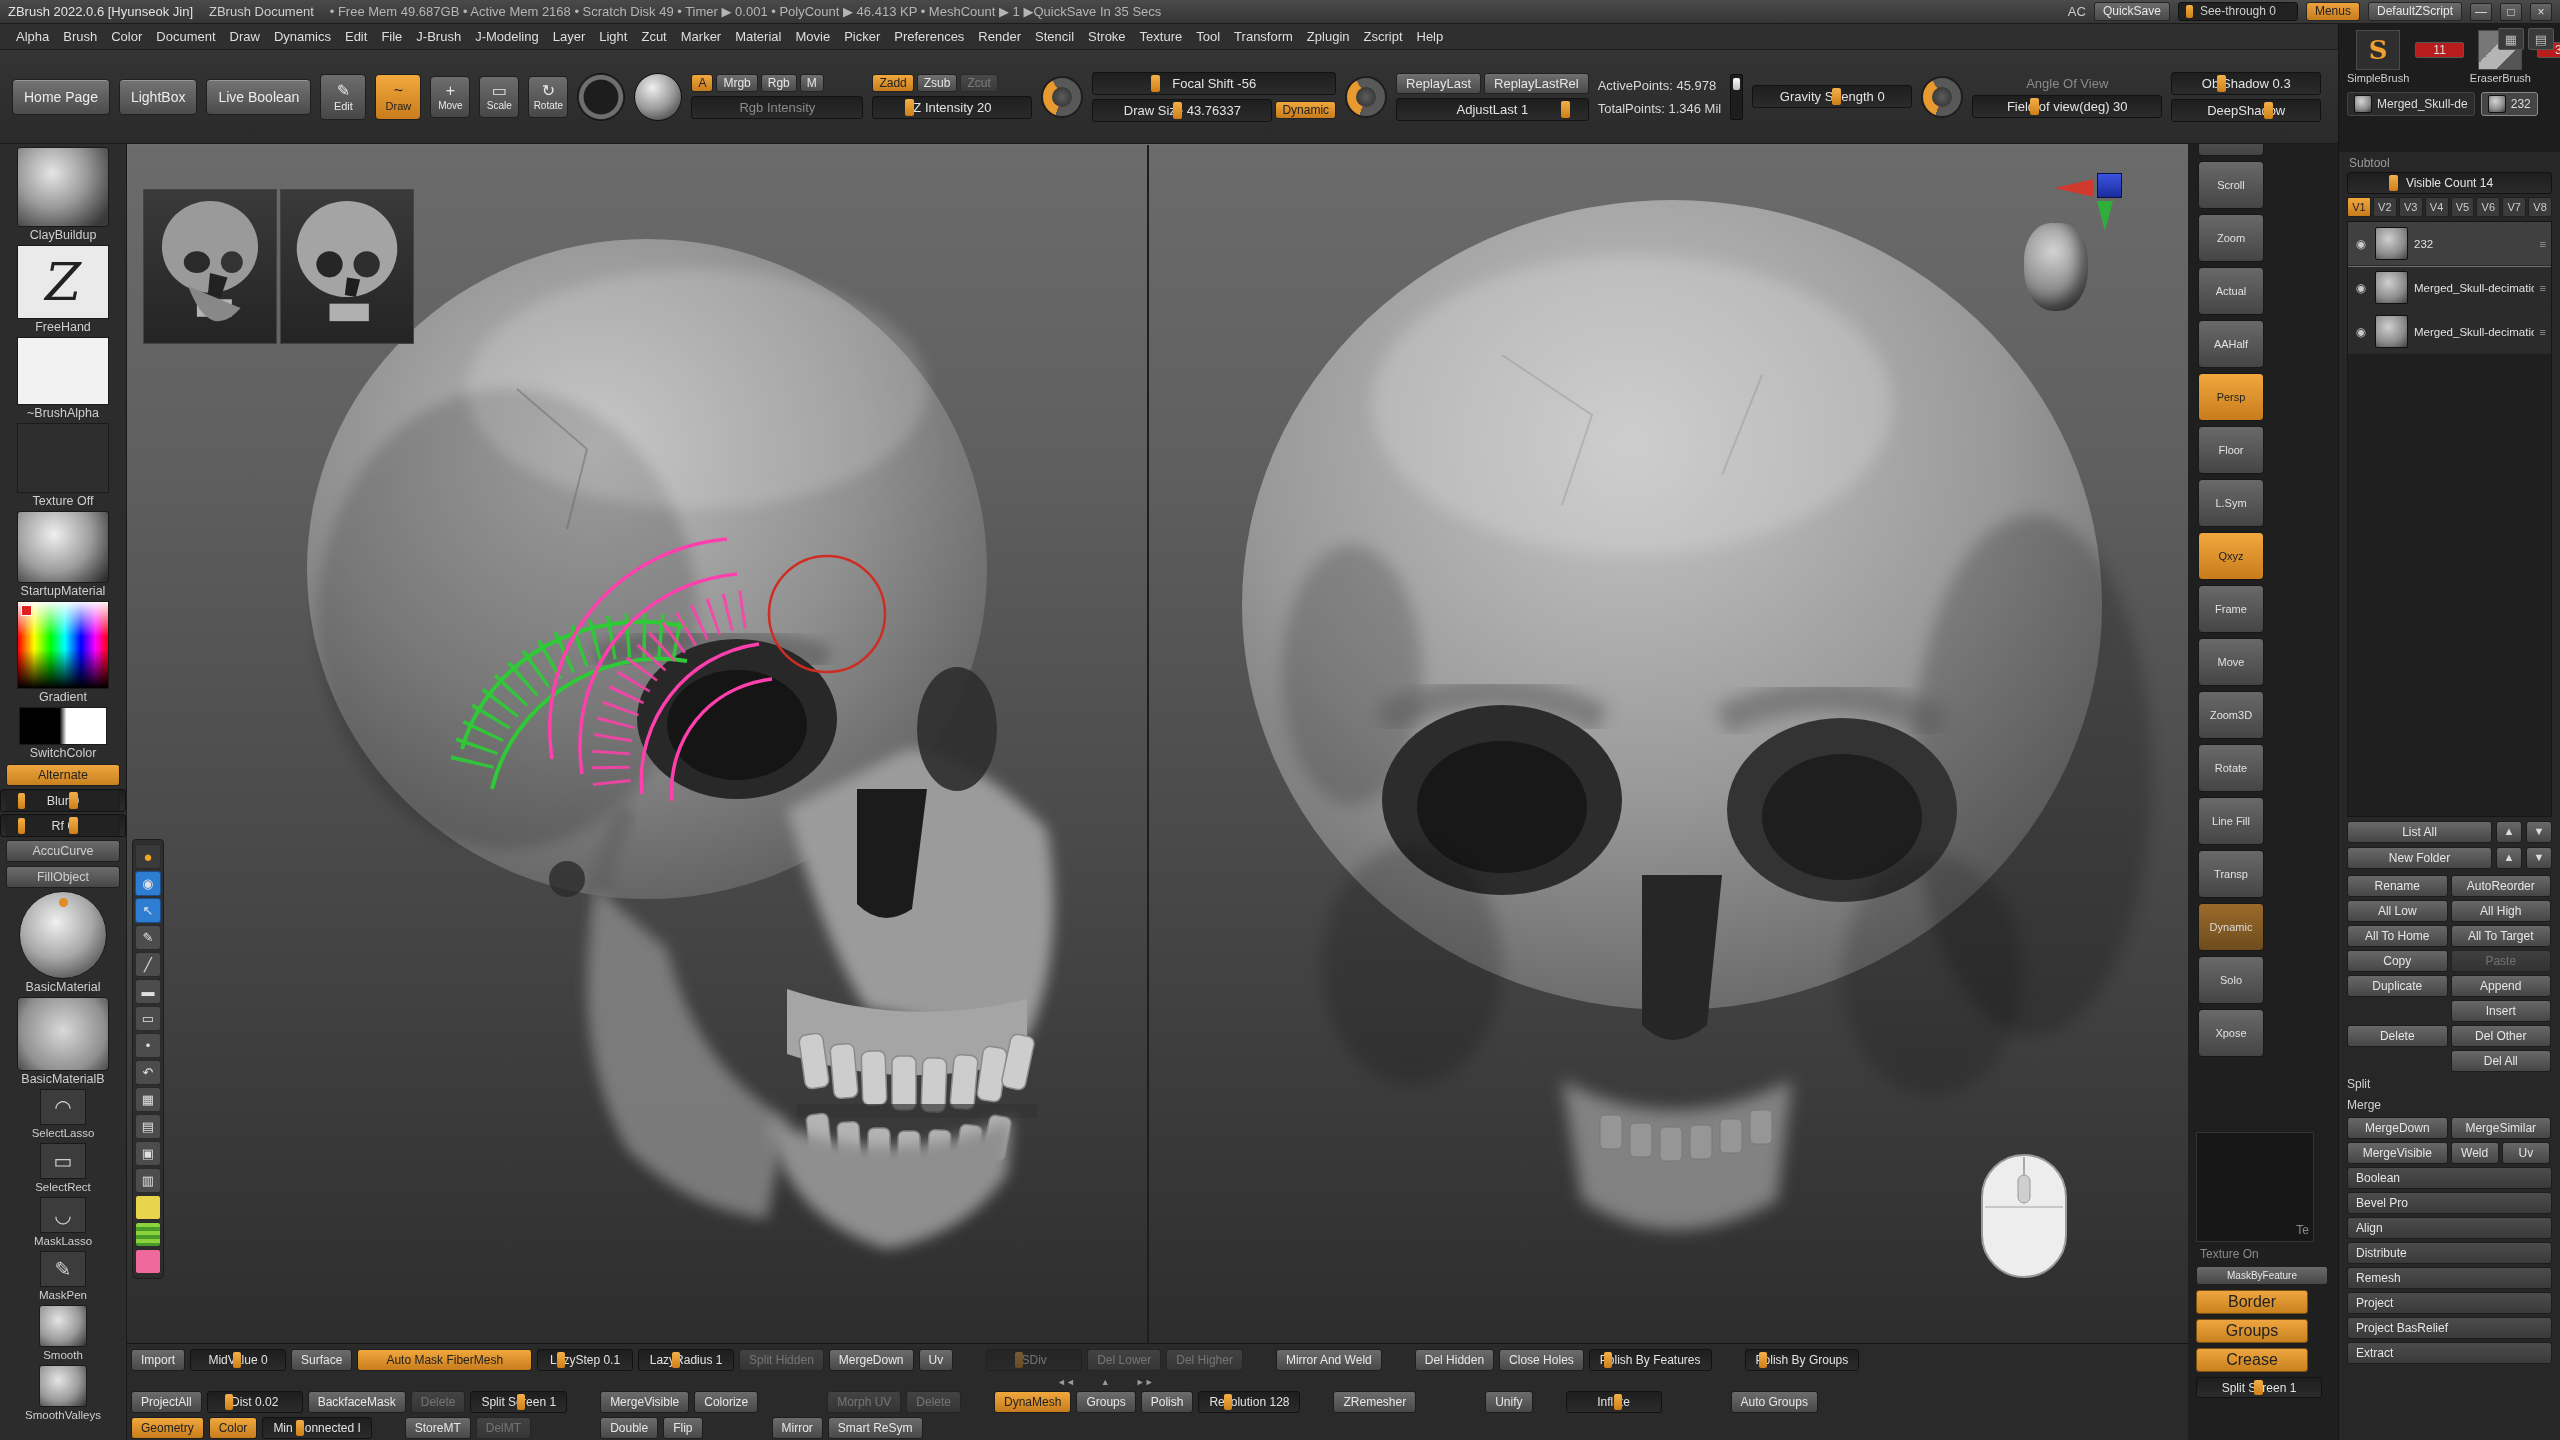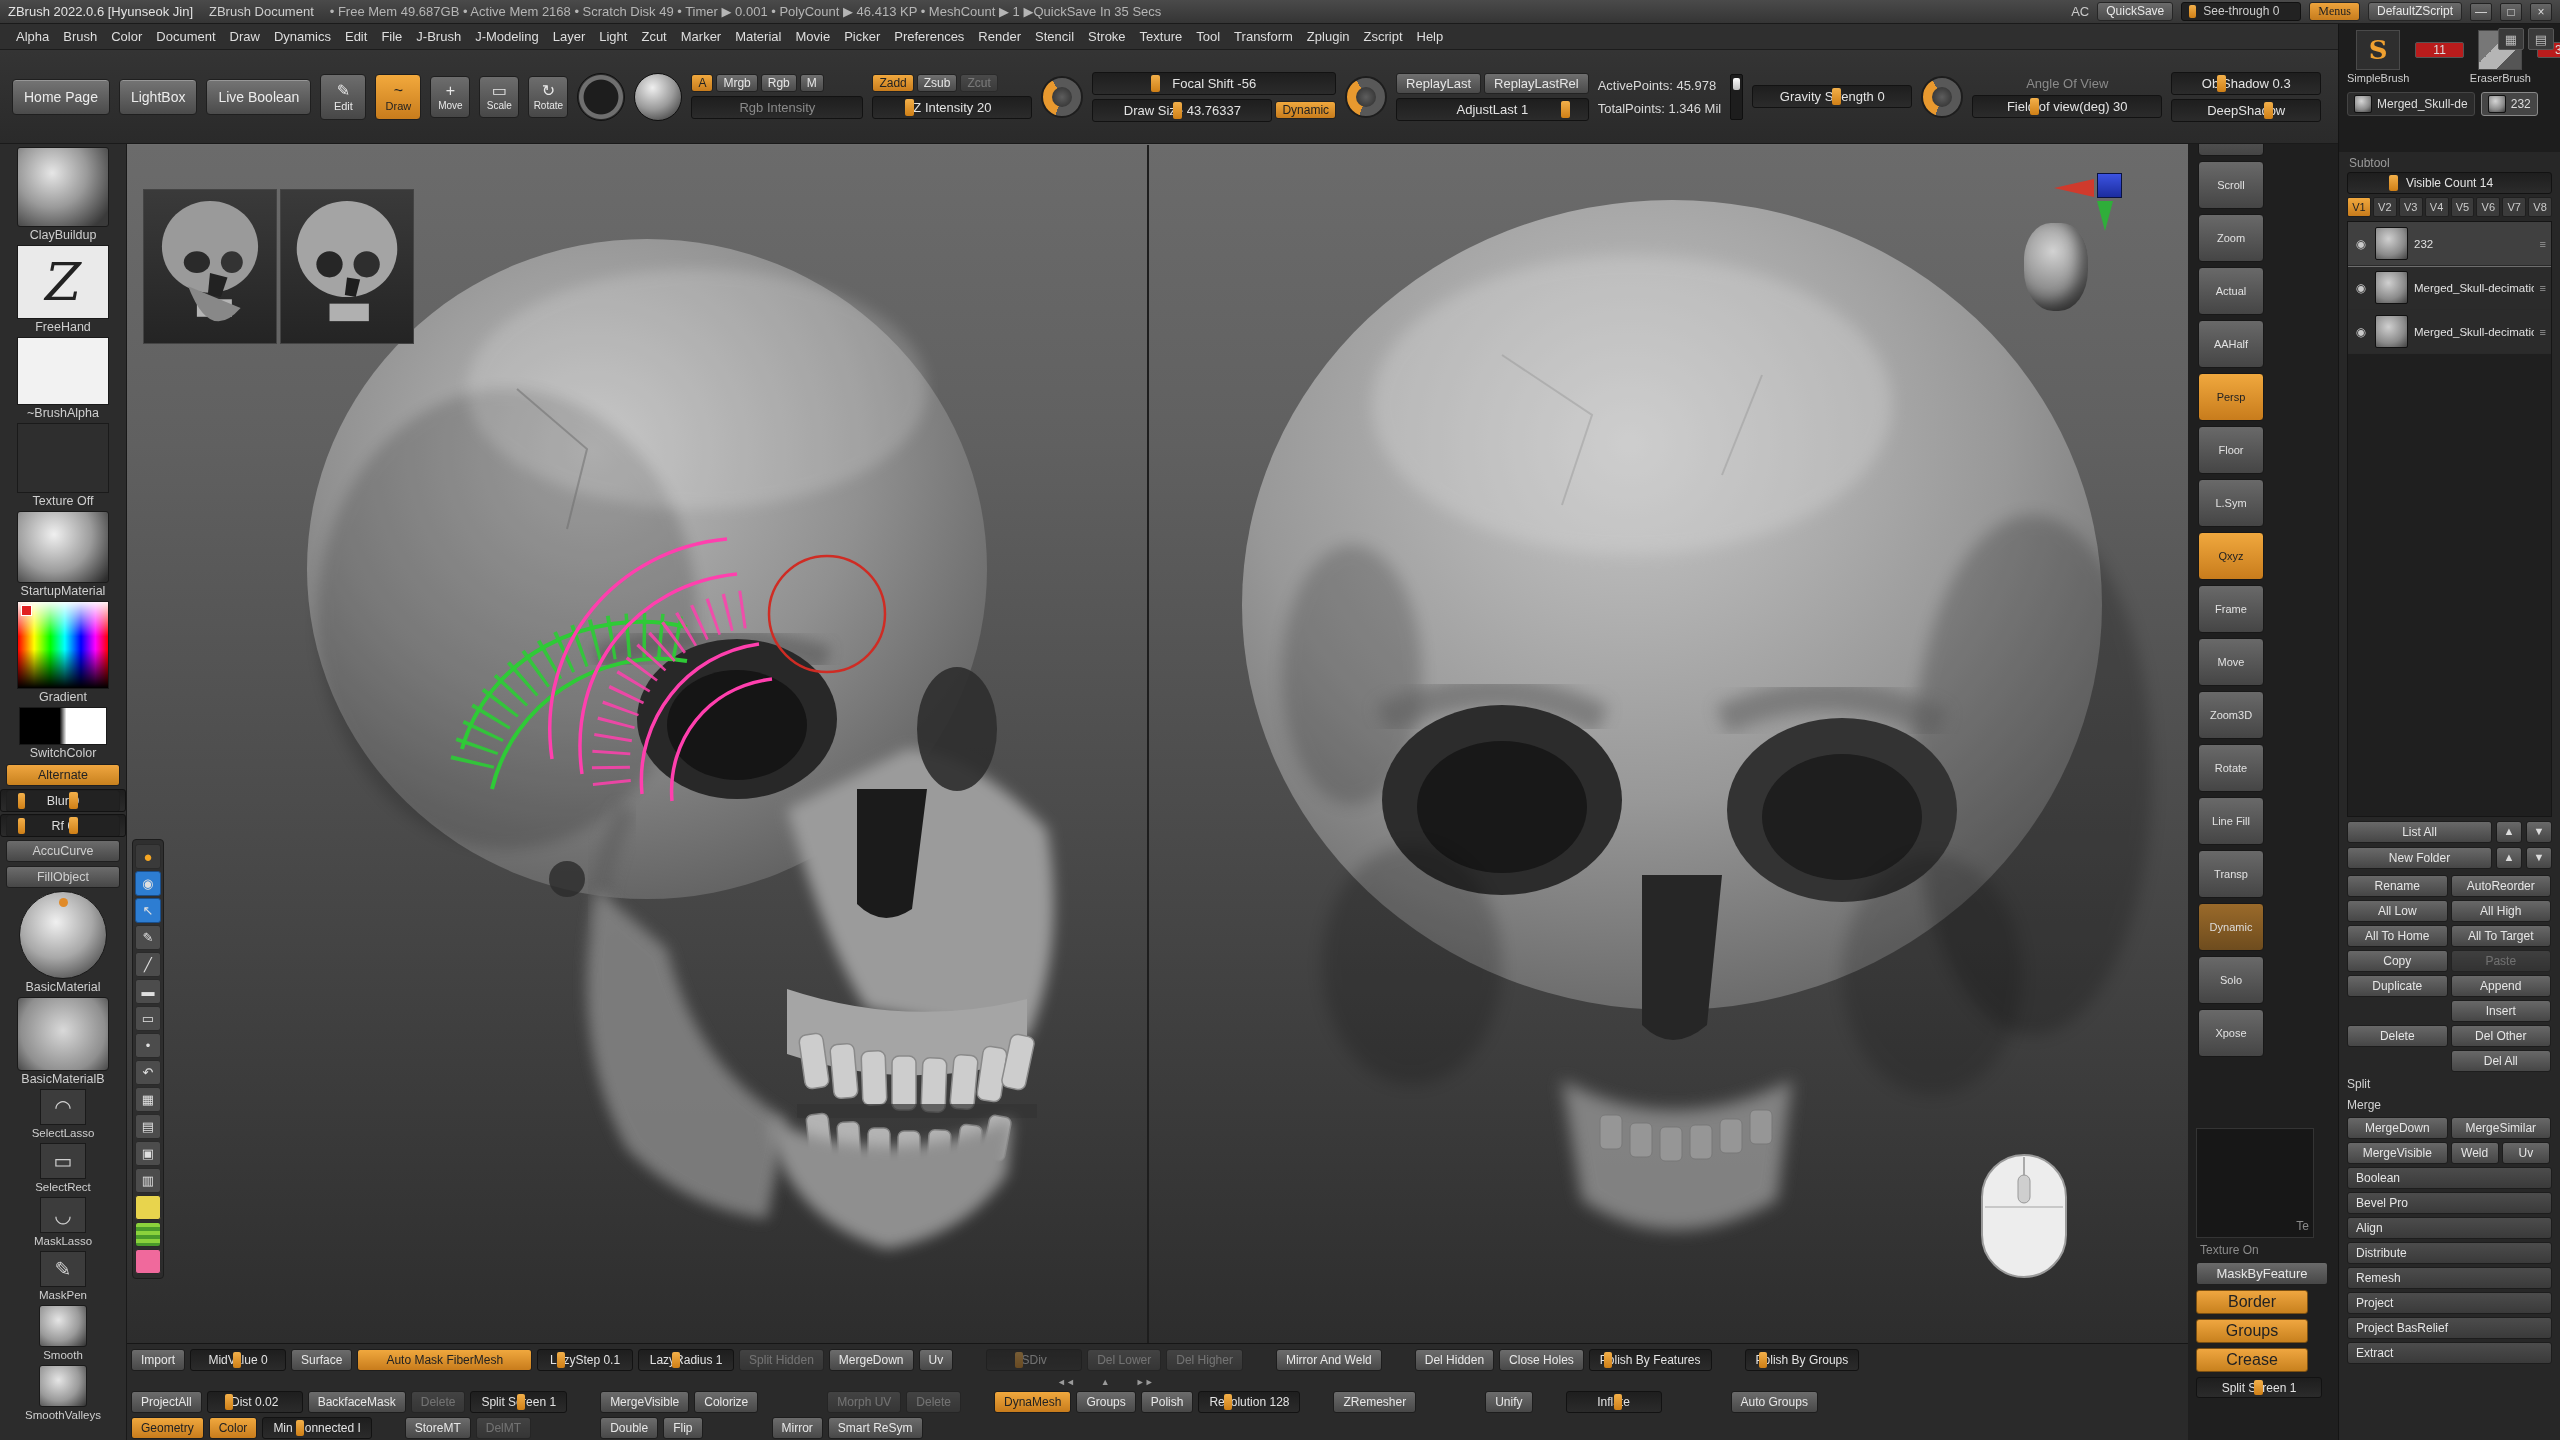--- a/index.html
+++ b/index.html
@@ -6,21 +6,21 @@
   body { margin:0; background:#141414; font-family:"Liberation Sans", sans-serif; }
   .app { position:relative; width:2560px; height:1440px; background:#262626; color:#d6d6d6; overflow:hidden; font-size:14px; }
 
   
   .titlebar { position:absolute; top:0; left:0; width:2560px; height:24px; background:linear-gradient(#4a4a4a,#353535); border-bottom:1px solid #1a1a1a; display:flex; align-items:center; gap:16px; padding:0 8px; font-size:13px; color:#c9c9c9; z-index:30;}
   .tb-app { color:#e2e2e2; }
   .tb-doc { color:#cfcfcf; }
   .tb-stats { color:#b5b5b5; }
   .tb-right { margin-left:auto; display:flex; gap:8px; align-items:center; }
   .tb-btn { background:linear-gradient(#6b6b6b,#4a4a4a); border:1px solid #262626; border-radius:3px; padding:0 8px; font-size:12px; line-height:17px; color:#e8e8e8;}
-  .tb-btn.orange { background:linear-gradient(#eda33c,#c67c1d); color:#222;font-family:Liberation Serif, serif; }
+  .tb-btn.orange { background:linear-gradient(#eda33c,#c67c1d); color:#222; }
   .tb-slider { position:relative; background:#222; border:1px solid #111; border-radius:3px; padding:0 10px; font-size:12px; line-height:17px; color:#cfcfcf; min-width:120px; text-align:center;}
   .tb-slider::after { content:''; position:absolute; left:6%; top:2px; bottom:2px; width:7px; border-radius:2px; background:linear-gradient(#f3b04a,#cf7f16); }
   .win-btn { width:22px; height:18px; text-align:center; line-height:17px; background:linear-gradient(#666,#484848); border:1px solid #222; border-radius:2px; font-size:12px; color:#ddd; }
 
   
   .menubar { position:absolute; top:24px; left:0; width:2338px; height:26px; background:#2f2f2f; border-bottom:1px solid #1c1c1c; display:flex; align-items:center; gap:2px; padding-left:10px; z-index:20;}
   .menu-item { padding:3px 6px; font-size:13px; color:#dedede; border-radius:3px; white-space:nowrap; }
 
   
   .topbar { position:absolute; top:50px; left:0; width:2338px; height:94px; background:linear-gradient(#343434,#2a2a2a); border-bottom:1px solid #1a1a1a; display:flex; align-items:center; gap:9px; padding-left:12px; z-index:20;}
@@ -99,21 +99,21 @@
 
   
   .gutter { position:absolute; left:2188px; top:50px; width:150px; bottom:0; background:#1f1f1f; z-index:16; }
   .shelf { position:absolute; top:58px; left:10px; width:66px; display:flex; flex-direction:column; gap:5px; }
   .shelf-btn { height:48px; background:linear-gradient(#696969,#454545); border:1px solid #181818; border-radius:4px; font-size:11px; color:#e2e2e2; display:flex; align-items:center; justify-content:center; text-align:center; padding:2px; line-height:12px;}
   .shelf-btn.orange { background:linear-gradient(#f0a83e,#c87c1c); color:#222; }
   .shelf-btn.orange-dim { background:linear-gradient(#9a6a2a,#6e4c1e); color:#ddd; }
   .mini-panel { position:absolute; left:8px; bottom:42px; width:138px; display:flex; flex-direction:column; gap:5px; align-items:flex-start; }
   .tex-box { width:118px; height:110px; background:#171717; border:1px solid #343434; color:#8a8a8a; display:flex; align-items:flex-end; justify-content:flex-end; font-size:12px; padding:4px; }
   .texture-on { font-size:12px; color:#8a8a8a; padding-left:4px; }
-  .mbf-btn { width:132px; text-align:center; background:linear-gradient(#6a6a6a,#474747); border:1px solid #1e1e1e; border-radius:3px; font-size:13px; padding:3px 0; color:#e6e6e6; }
+  .mbf-btn { width:132px; text-align:center; background:linear-gradient(#6a6a6a,#474747); border:1px solid #1e1e1e; border-radius:3px; font-size:10px; padding:3px 0; color:#e6e6e6; }
   .gut-orange { width:112px; text-align:center; background:linear-gradient(#efa640,#c8811e); border:1px solid #7a4f12; border-radius:3px; font-size:16px; padding:2px 0; color:#222; }
   .gut-slider { width:126px; font-size:12px; min-width:0; height:21px; }
 
   
   .rpanel { position:absolute; left:2338px; top:24px; width:222px; bottom:0; background:#272727; border-left:1px solid #141414; display:flex; flex-direction:column; overflow:hidden; z-index:25;}
   .rp-top { height:128px; background:#1d1d1d; position:relative; padding:6px 8px; flex:none; }
   .rp-polyicons { position:absolute; right:6px; top:4px; display:flex; gap:4px; }
   .poly-icon { width:26px; height:22px; background:#3a3a3a; border:1px solid #565656; border-radius:2px; font-size:13px; color:#bbb; display:flex; align-items:center; justify-content:center;}
   .rp-brushes { display:flex; align-items:flex-start; gap:6px; }
   .brush-cell { display:flex; flex-direction:column; align-items:center; width:74px; }

